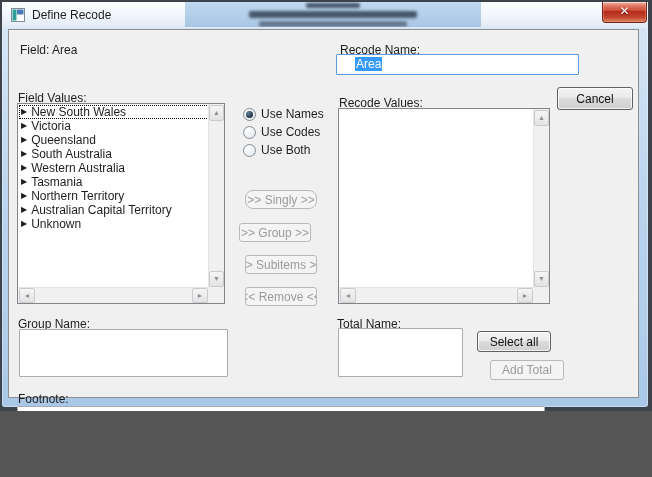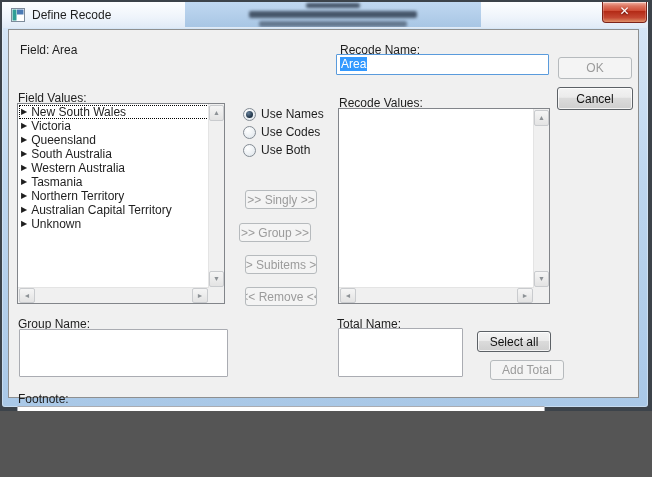--- a/index.html
+++ b/index.html
@@ -27,21 +27,21 @@
     text-shadow:0 1px 2px rgba(60,0,0,.75);}
   .client{position:absolute;left:6px;right:9px;top:27px;bottom:9px;background:#f0f0f0;
     border:1px solid #8e8f8f;}
   .lbl{position:absolute;white-space:nowrap;}
   .btn{position:absolute;border-radius:3px;text-align:center;overflow:hidden;white-space:nowrap;
     display:flex;align-items:center;justify-content:center;cursor:default;}
   .btn.on{background:linear-gradient(180deg,#f3f3f3 0%,#ebebeb 45%,#dcdcdc 46%,#cfcfcf 100%);
     border:1px solid #5c6166;color:#111;box-shadow:inset 0 0 0 1px rgba(255,255,255,.75);}
   .btn.off{background:#f4f4f4;border:1px solid #b6babd;color:#9b9b9b;}
   .text-input{position:absolute;background:#fff;border:1px solid #5a9bdc;border-radius:1px;
-    padding:2px 3px;line-height:14px;overflow:hidden;white-space:nowrap;}
+    padding:2px 18px;line-height:14px;overflow:hidden;white-space:nowrap;}
   .sel{background:#3399ff;color:#fff;padding:0 1px;}
   .box{position:absolute;background:#fff;border:1px solid #aaacb2;border-radius:1px;}
   .listbox{position:absolute;background:#fff;border:1px solid #82858a;}
   .list-content{position:absolute;left:0;top:0;right:15px;bottom:15px;overflow:hidden;
     padding:1px 0 0 1px;}
   .list-item{height:14px;line-height:14px;display:flex;align-items:center;padding-left:2px;}
   .list-item .arrow{font-size:8px;margin-right:4px;flex:0 0 auto;}
   .list-item.focused{outline:1px dotted #000;outline-offset:-1px;}
   .vscroll{position:absolute;top:0;right:0;bottom:15px;width:15px;background:#f0f0f0;
     border-left:1px solid #e4e4e4;}
@@ -85,23 +85,20 @@
 
     <div class="client">
 
       <span class="lbl" style="left:11px;top:13px;">Field: Area</span>
       <span class="lbl" style="left:331px;top:13px;">Recode Name:</span>
 
       <div class="text-input" style="left:327px;top:24px;width:205px;height:15px;">
         <span class="sel">Area</span>
       </div>
 
-      <div class="btn off" style="left:549px;top:27px;width:72px;height:20px;">
-        <span>OK</span>
-      </div>
       <div class="btn on" style="left:548px;top:57px;width:74px;height:21px;">
         <span>Cancel</span>
       </div>
 
       <span class="lbl" style="left:9px;top:61px;">Field Values:</span>
 
       <div class="listbox" style="left:8px;top:73px;width:206px;height:199px;">
         <div class="list-content">
             <div class="list-item focused">
               <span class="arrow">▶</span>
@@ -157,21 +154,21 @@
       </div>
       <div class="radio-row" style="top:95px;">
         <span class="radio"></span>
         <span>Use Codes</span>
       </div>
       <div class="radio-row" style="top:113px;">
         <span class="radio"></span>
         <span>Use Both</span>
       </div>
 
-      <div class="btn off" style="left:236px;top:160px;width:70px;height:17px;">
+      <div class="btn off" style="left:236px;top:160px;width:70px;height:17px;border-radius:8px;">
         <span>&gt;&gt; Singly &gt;&gt;</span>
       </div>
       <div class="btn off" style="left:230px;top:193px;width:70px;height:17px;">
         <span>&gt;&gt; Group &gt;&gt;</span>
       </div>
       <div class="btn off" style="left:236px;top:225px;width:70px;height:17px;">
         <span>&gt;&gt; Subitems &gt;&gt;</span>
       </div>
       <div class="btn off" style="left:236px;top:257px;width:70px;height:17px;">
         <span>&lt;&lt; Remove &lt;&lt;</span>

